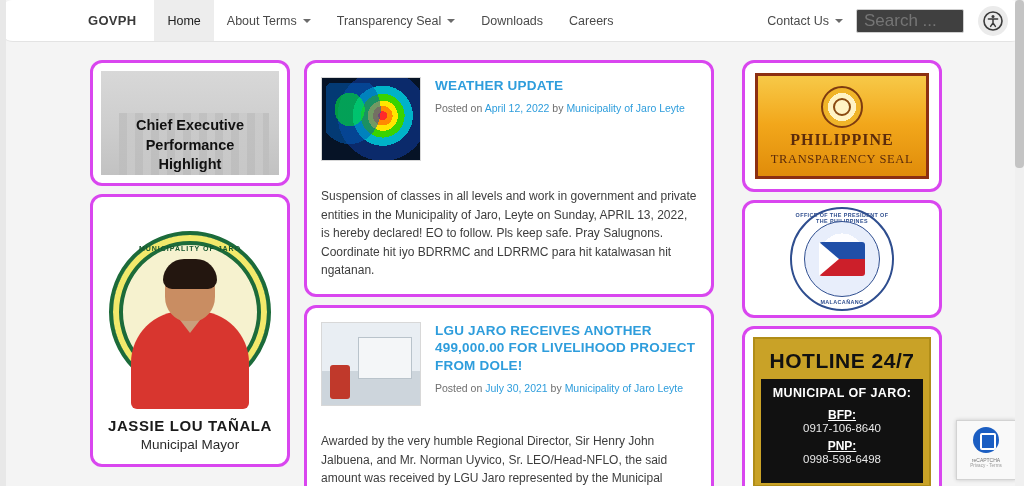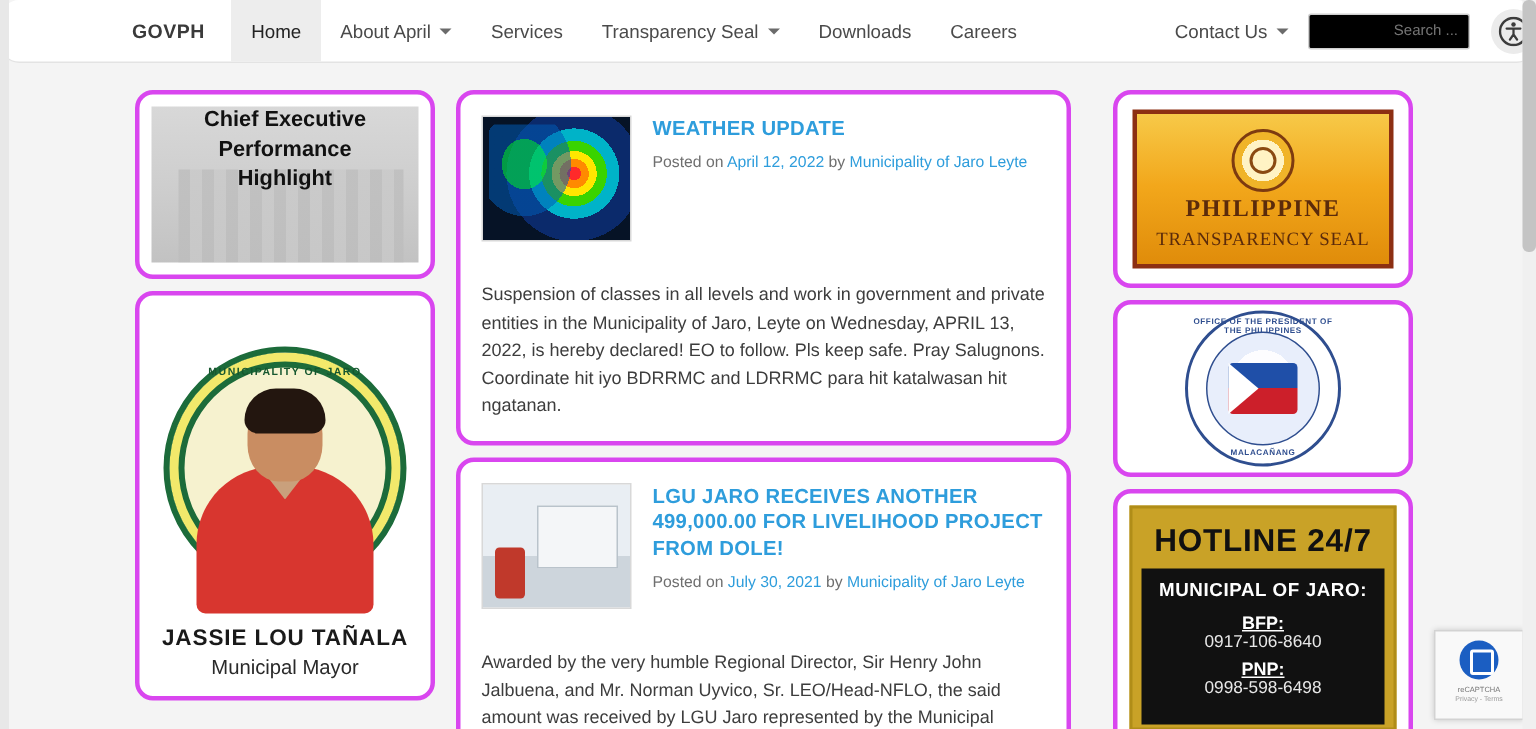--- a/index.html
+++ b/index.html
@@ -54,32 +54,31 @@
     margin-left: 6px;
     width: 0; height: 0;
     border-left: 4px solid transparent;
     border-right: 4px solid transparent;
     border-top: 4px solid #6b6b6b;
   }
   .nav-right {
     margin-left: auto;
     display: flex;
     align-items: center;
-    padding-right: 0;
+    padding-right: 16px;
   }
   .search-box {
     width: 108px; height: 24px;
     border: 1px solid #cfcfcf;
-    background: #000000;
-    font-size: 10px;
+    background: #404040;
+    font-size: 17px;
     color: #8a8a8a;
     padding: 0 7px;
     border-radius: 2px;
     outline: none;
-    text-align: right;
   }
   .access-btn {
     width: 30px; height: 30px;
     margin-left: 14px;
     border-radius: 50%;
     background: #ebebeb;
     display: flex; align-items: center; justify-content: center;
     cursor: pointer;
   }
 
@@ -115,21 +114,21 @@
   }
 
   
   .ceph {
     padding: 8px;
   }
   .ceph-inner {
     position: relative;
     height: 104px;
     background: linear-gradient(180deg,#d8d8d8 0%,#cdcdcd 55%,#c2c2c2 100%);
-    display: flex; align-items: flex-start; justify-content: center;
+    display: flex; align-items: flex-end; justify-content: center;
     overflow: hidden;
   }
   .ceph-inner:before {
     content: "";
     position: absolute; left: 18px; bottom: 0;
     width: 150px; height: 62px;
     background:
       repeating-linear-gradient(90deg,#bdbdbd 0 8px,#c9c9c9 8px 16px);
     opacity: .8;
   }
@@ -434,25 +433,22 @@
 <div id="page">
 
   <div class="navbar">
     <div class="brand">GOVPH</div>
 
     <div class="nav-items">
       <div class="nav-item active">
         <span>Home</span>
       </div>
       <div class="nav-item">
-        <span>About April</span>
+        <span>About Terms</span>
         <span class="caret"></span>
-      </div>
-      <div class="nav-item">
-        <span>Services</span>
       </div>
       <div class="nav-item">
         <span>Transparency Seal</span>
         <span class="caret"></span>
       </div>
       <div class="nav-item">
         <span>Downloads</span>
       </div>
       <div class="nav-item">
         <span>Careers</span>
@@ -516,21 +512,21 @@
           <div class="post-body">
             <div class="post-title">WEATHER UPDATE</div>
             <div class="post-meta">
               <span>Posted on</span>
               <a>April 12, 2022</a>
               <span>by</span>
               <a>Municipality of Jaro Leyte</a>
             </div>
           </div>
         </div>
-        <div class="post-text" style="padding:0 14px 14px 14px;">Suspension of classes in all levels and work in government and private entities in the Municipality of Jaro, Leyte on Wednesday, APRIL 13, 2022, is hereby declared! EO to follow. Pls keep safe. Pray Salugnons. Coordinate hit iyo BDRRMC and LDRRMC para hit katalwasan hit ngatanan.</div>
+        <div class="post-text" style="padding:0 14px 14px 14px;">Suspension of classes in all levels and work in government and private entities in the Municipality of Jaro, Leyte on Sunday, APRIL 13, 2022, is hereby declared! EO to follow. Pls keep safe. Pray Salugnons. Coordinate hit iyo BDRRMC and LDRRMC para hit katalwasan hit ngatanan.</div>
       </div>
 
       <div class="card">
         <div class="post">
           <div class="post-thumb thumb-event"></div>
           <div class="post-body">
             <div class="post-title">LGU JARO RECEIVES ANOTHER 499,000.00 FOR LIVELIHOOD PROJECT FROM DOLE!</div>
             <div class="post-meta">
               <span>Posted on</span>
               <a>July 30, 2021</a>

